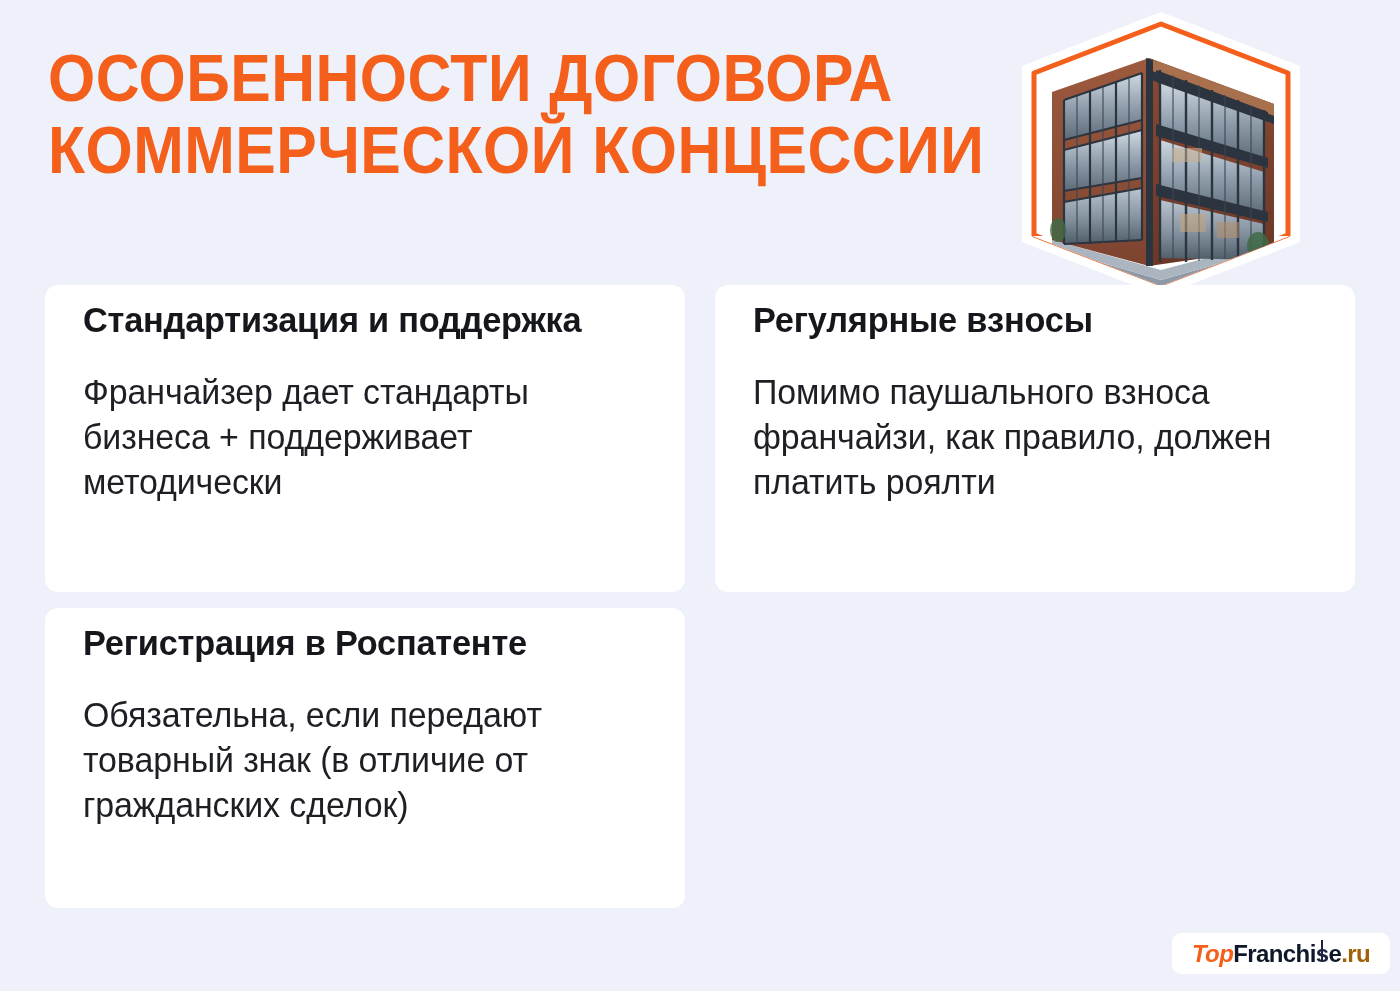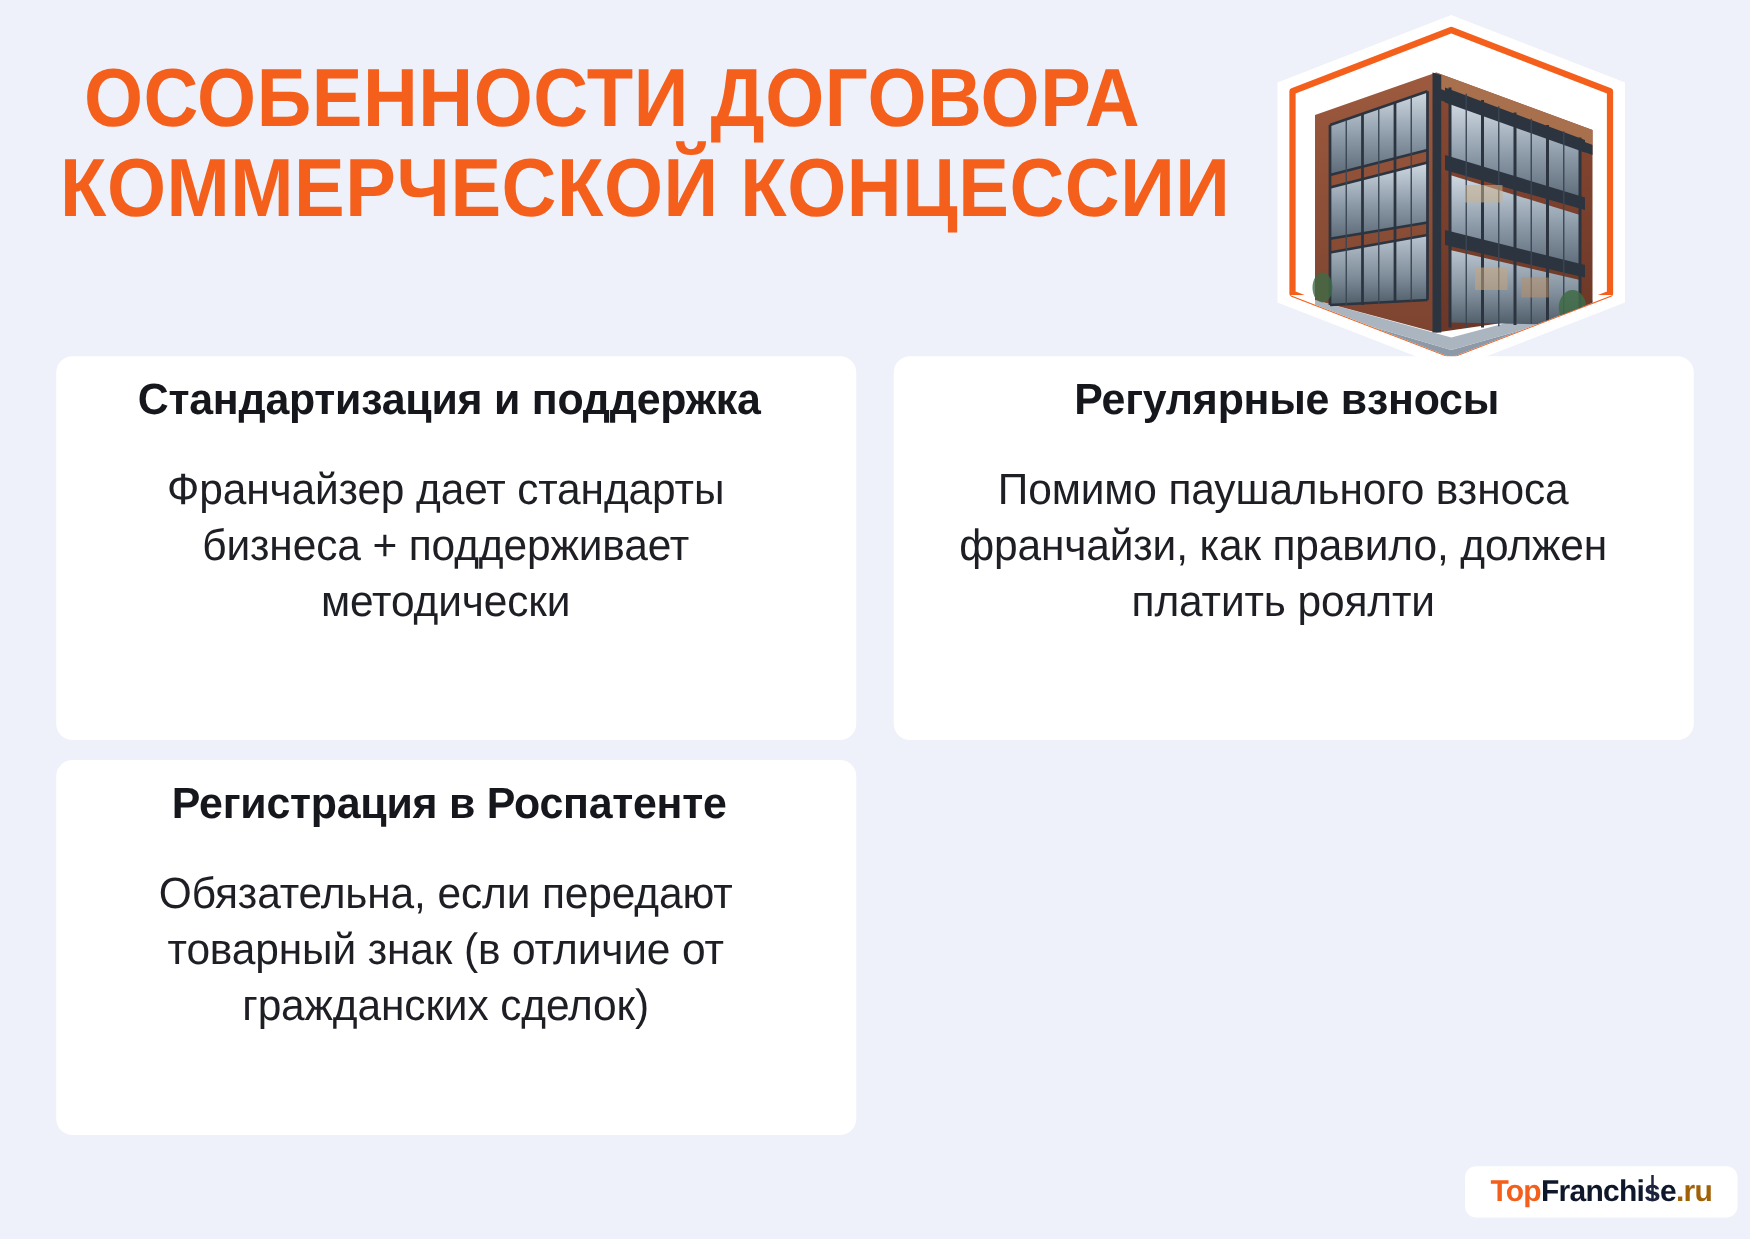--- a/index.html
+++ b/index.html
@@ -14,21 +14,20 @@
     font-family: "Liberation Sans", "DejaVu Sans", sans-serif;
     overflow: hidden;
     position: relative;
   }
 
   .poster {
     position: relative;
     width: 1400px;
     height: 722px;
     background: #eef1fa;
-    text-align: center;
   }
 
   
   .title-block {
     position: absolute;
     left: 48px;
     top: 42px;
     width: 960px;
   }
   .title-line {
@@ -119,21 +118,21 @@
     justify-content: center;
   }
   .logo-text {
     font-family: "Liberation Sans", "DejaVu Sans", sans-serif;
     font-weight: 700;
     font-size: 24px;
     line-height: 24px;
     letter-spacing: -0.6px;
     white-space: nowrap;
   }
-  .logo-top   { color: #f4601c; }
+  .logo-top   { color: #f4601c; font-style: italic; }
   .logo-mid   { color: #0f172a; }
   .logo-ru    { color: #a16207; }
   .logo-s-wrap {
     position: relative;
     display: inline-block;
     color: #1e2340;
   }
   .logo-s-bar {
     position: absolute;
     left: 50%;

